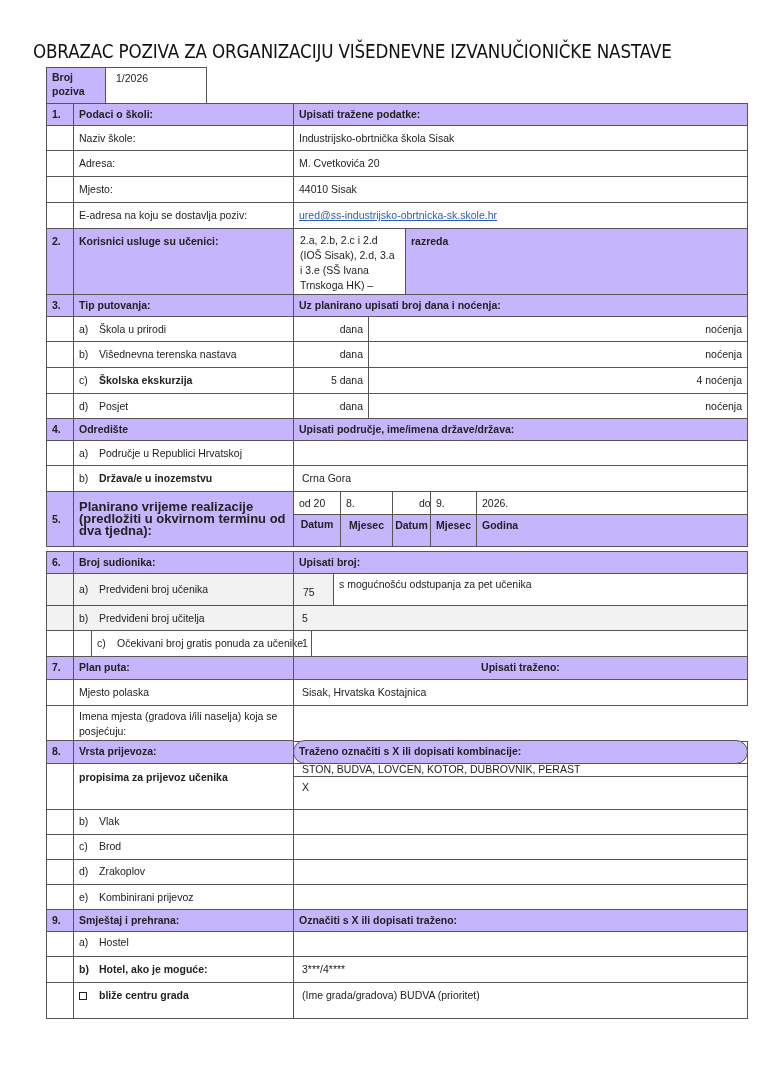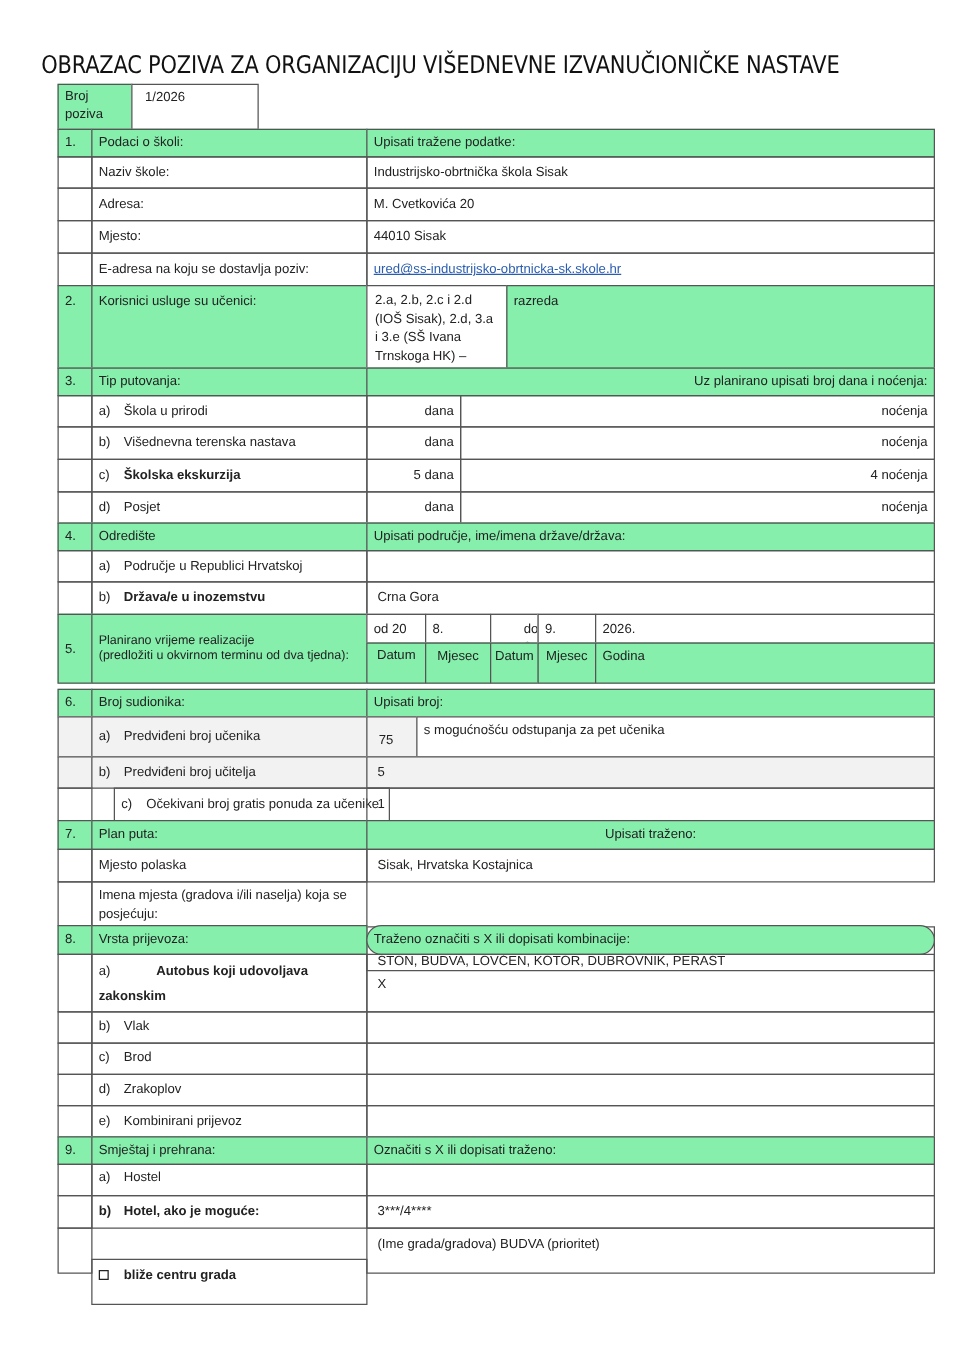--- a/index.html
+++ b/index.html
@@ -1,27 +1,27 @@
 <!DOCTYPE html>
 <html><head>
 <meta charset="utf-8">
 <style>
   * { box-sizing: border-box; margin: 0; padding: 0; }
   html, body { width: 764px; height: 1080px; background: #ffffff; overflow: hidden; }
   body { position: relative; font-family: "Liberation Sans", sans-serif; color: #222; font-size: 10.5px; }
   .title { position: absolute; left: 33px; top: 40px; font-size: 19.5px; letter-spacing: -0.2px; color: #111; white-space: nowrap; font-family: "DejaVu Sans", sans-serif; transform: scaleX(0.86); transform-origin: left top; }
   .cell { position: absolute; border: 1px solid #555; padding: 3px 5px; line-height: 15px; overflow: hidden; }
-  .gray { background: #86efac; }
+  .gray { background: #c4b5fd; font-weight: bold; }
   .white { background: #ffffff; }
   .vc { display: flex; align-items: center; }
   .right { text-align: right; justify-content: flex-end; }
   .center { text-align: center; justify-content: center; }
   .bold { font-weight: bold; }
   .link { color: #2a5db0; text-decoration: underline; }
-  .small { font-size: 10px; line-height: 12px; }
+  .small { font-size: 13px; line-height: 12px; }
   .hl { background: #f2f2f2; }
   .pref { display: inline-block; width: 20px; }
   .cb { display: inline-block; width: 8px; height: 8px; border: 1.5px solid #222; margin-right: 12px; vertical-align: middle; }
 </style>
 </head>
 <body>
 
 <div class="title">OBRAZAC POZIVA ZA ORGANIZACIJU VIŠEDNEVNE IZVANUČIONIČKE NASTAVE</div>
 
 <div class="cell gray" style="left:46px;top:67px;width:60px;height:37px;line-height:14px;padding:2px 5px;">Broj poziva</div>
@@ -47,21 +47,21 @@
 <div class="cell" style="left:73px;top:202px;width:221px;height:27px;padding-top:5px;">E-adresa na koju se dostavlja poziv:</div>
 <div class="cell" style="left:293px;top:202px;width:455px;height:27px;padding-top:5px;"><span class="link">ured@ss-industrijsko-obrtnicka-sk.skole.hr</span></div>
 
 <div class="cell gray" style="left:46px;top:228px;width:28px;height:67px;padding-top:5px;">2.</div>
 <div class="cell gray" style="left:73px;top:228px;width:221px;height:67px;padding-top:5px;">Korisnici usluge su učenici:</div>
 <div class="cell white" style="left:293px;top:228px;width:113px;height:67px;padding:4px 6px;line-height:15px;">2.a, 2.b, 2.c i 2.d (IOŠ Sisak), 2.d, 3.a i 3.e (SŠ Ivana Trnskoga HK) – spajanje škola</div>
 <div class="cell gray" style="left:405px;top:228px;width:343px;height:67px;padding-top:5px;">razreda</div>
 
 <div class="cell gray" style="left:46px;top:294px;width:28px;height:23px;">3.</div>
 <div class="cell gray" style="left:73px;top:294px;width:221px;height:23px;">Tip putovanja:</div>
-<div class="cell gray" style="left:293px;top:294px;width:455px;height:23px;text-align:right;">Uz planirano upisati broj dana i noćenja:</div>
+<div class="cell gray" style="left:293px;top:294px;width:455px;height:23px;">Uz planirano upisati broj dana i noćenja:</div>
 
 <div class="cell" style="left:46px;top:316px;width:28px;height:26px;"></div>
 <div class="cell" style="left:73px;top:316px;width:221px;height:26px;padding-top:5px;"><span class="pref">a)</span><span>Škola u prirodi</span></div>
 <div class="cell right" style="left:293px;top:316px;width:76px;height:26px;padding-top:5px;">dana</div>
 <div class="cell right" style="left:368px;top:316px;width:380px;height:26px;padding-top:5px;">noćenja</div>
 
 <div class="cell" style="left:46px;top:341px;width:28px;height:27px;"></div>
 <div class="cell" style="left:73px;top:341px;width:221px;height:27px;padding-top:5px;"><span class="pref">b)</span><span>Višednevna terenska nastava</span></div>
 <div class="cell right" style="left:293px;top:341px;width:76px;height:27px;padding-top:5px;">dana</div>
 <div class="cell right" style="left:368px;top:341px;width:380px;height:27px;padding-top:5px;">noćenja</div>
@@ -139,21 +139,20 @@
 <div class="cell" style="left:46px;top:705px;width:28px;height:36px;"></div>
 <div class="cell" style="left:73px;top:705px;width:221px;height:36px;padding-top:3px;">Imena mjesta (gradova i/ili naselja) koja se posjećuju:</div>
 <div class="cell" style="left:293px;top:741px;width:455px;height:36px;padding-top:20px;padding-left:8px;">STON, BUDVA, LOVĆEN, KOTOR, DUBROVNIK, PERAST</div>
 
 <div class="cell gray" style="left:46px;top:740px;width:28px;height:24px;">8.</div>
 <div class="cell gray" style="left:73px;top:740px;width:221px;height:24px;">Vrsta prijevoza:</div>
 <div class="cell gray" style="left:293px;top:740px;width:455px;height:24px;border-radius:12px;">Traženo označiti s X ili dopisati kombinacije:</div>
 
 <div class="cell" style="left:46px;top:763px;width:28px;height:47px;"></div>
 <div class="cell" style="left:73px;top:763px;width:221px;height:47px;padding-top:3px;line-height:20px;">
-  <div><span style="display:inline-block;width:46px;">a)</span><span class="bold">Autobus koji udovoljava zakonskim</span></div>
   <div class="bold">propisima za prijevoz učenika</div>
 </div>
 <div class="cell" style="left:293px;top:763px;width:455px;height:47px;padding-top:16px;padding-left:8px;">X</div>
 
 <div class="cell" style="left:46px;top:809px;width:28px;height:26px;"></div>
 <div class="cell" style="left:73px;top:809px;width:221px;height:26px;padding-top:4px;"><span class="pref">b)</span><span>Vlak</span></div>
 <div class="cell" style="left:293px;top:809px;width:455px;height:26px;"></div>
 
 <div class="cell" style="left:46px;top:834px;width:28px;height:26px;"></div>
 <div class="cell" style="left:73px;top:834px;width:221px;height:26px;padding-top:4px;"><span class="pref">c)</span><span>Brod</span></div>
@@ -173,14 +172,14 @@
 
 <div class="cell" style="left:46px;top:931px;width:28px;height:26px;"></div>
 <div class="cell" style="left:73px;top:931px;width:221px;height:26px;padding-top:3px;"><span class="pref">a)</span><span>Hostel</span></div>
 <div class="cell" style="left:293px;top:931px;width:455px;height:26px;"></div>
 
 <div class="cell" style="left:46px;top:956px;width:28px;height:27px;"></div>
 <div class="cell bold" style="left:73px;top:956px;width:221px;height:27px;padding-top:5px;"><span class="pref">b)</span><span>Hotel, ako je moguće:</span></div>
 <div class="cell" style="left:293px;top:956px;width:455px;height:27px;padding-top:5px;padding-left:8px;">3***/4****</div>
 
 <div class="cell" style="left:46px;top:982px;width:28px;height:37px;"></div>
-<div class="cell bold" style="left:73px;top:982px;width:221px;height:37px;padding-top:5px;margin-top:25px;"><span class="cb"></span><span>bliže centru grada</span></div>
+<div class="cell bold" style="left:73px;top:982px;width:221px;height:37px;padding-top:5px;"><span class="cb"></span><span>bliže centru grada</span></div>
 <div class="cell" style="left:293px;top:982px;width:455px;height:37px;padding-top:5px;padding-left:8px;">(Ime grada/gradova) BUDVA (prioritet)</div>
 
 </body></html>

